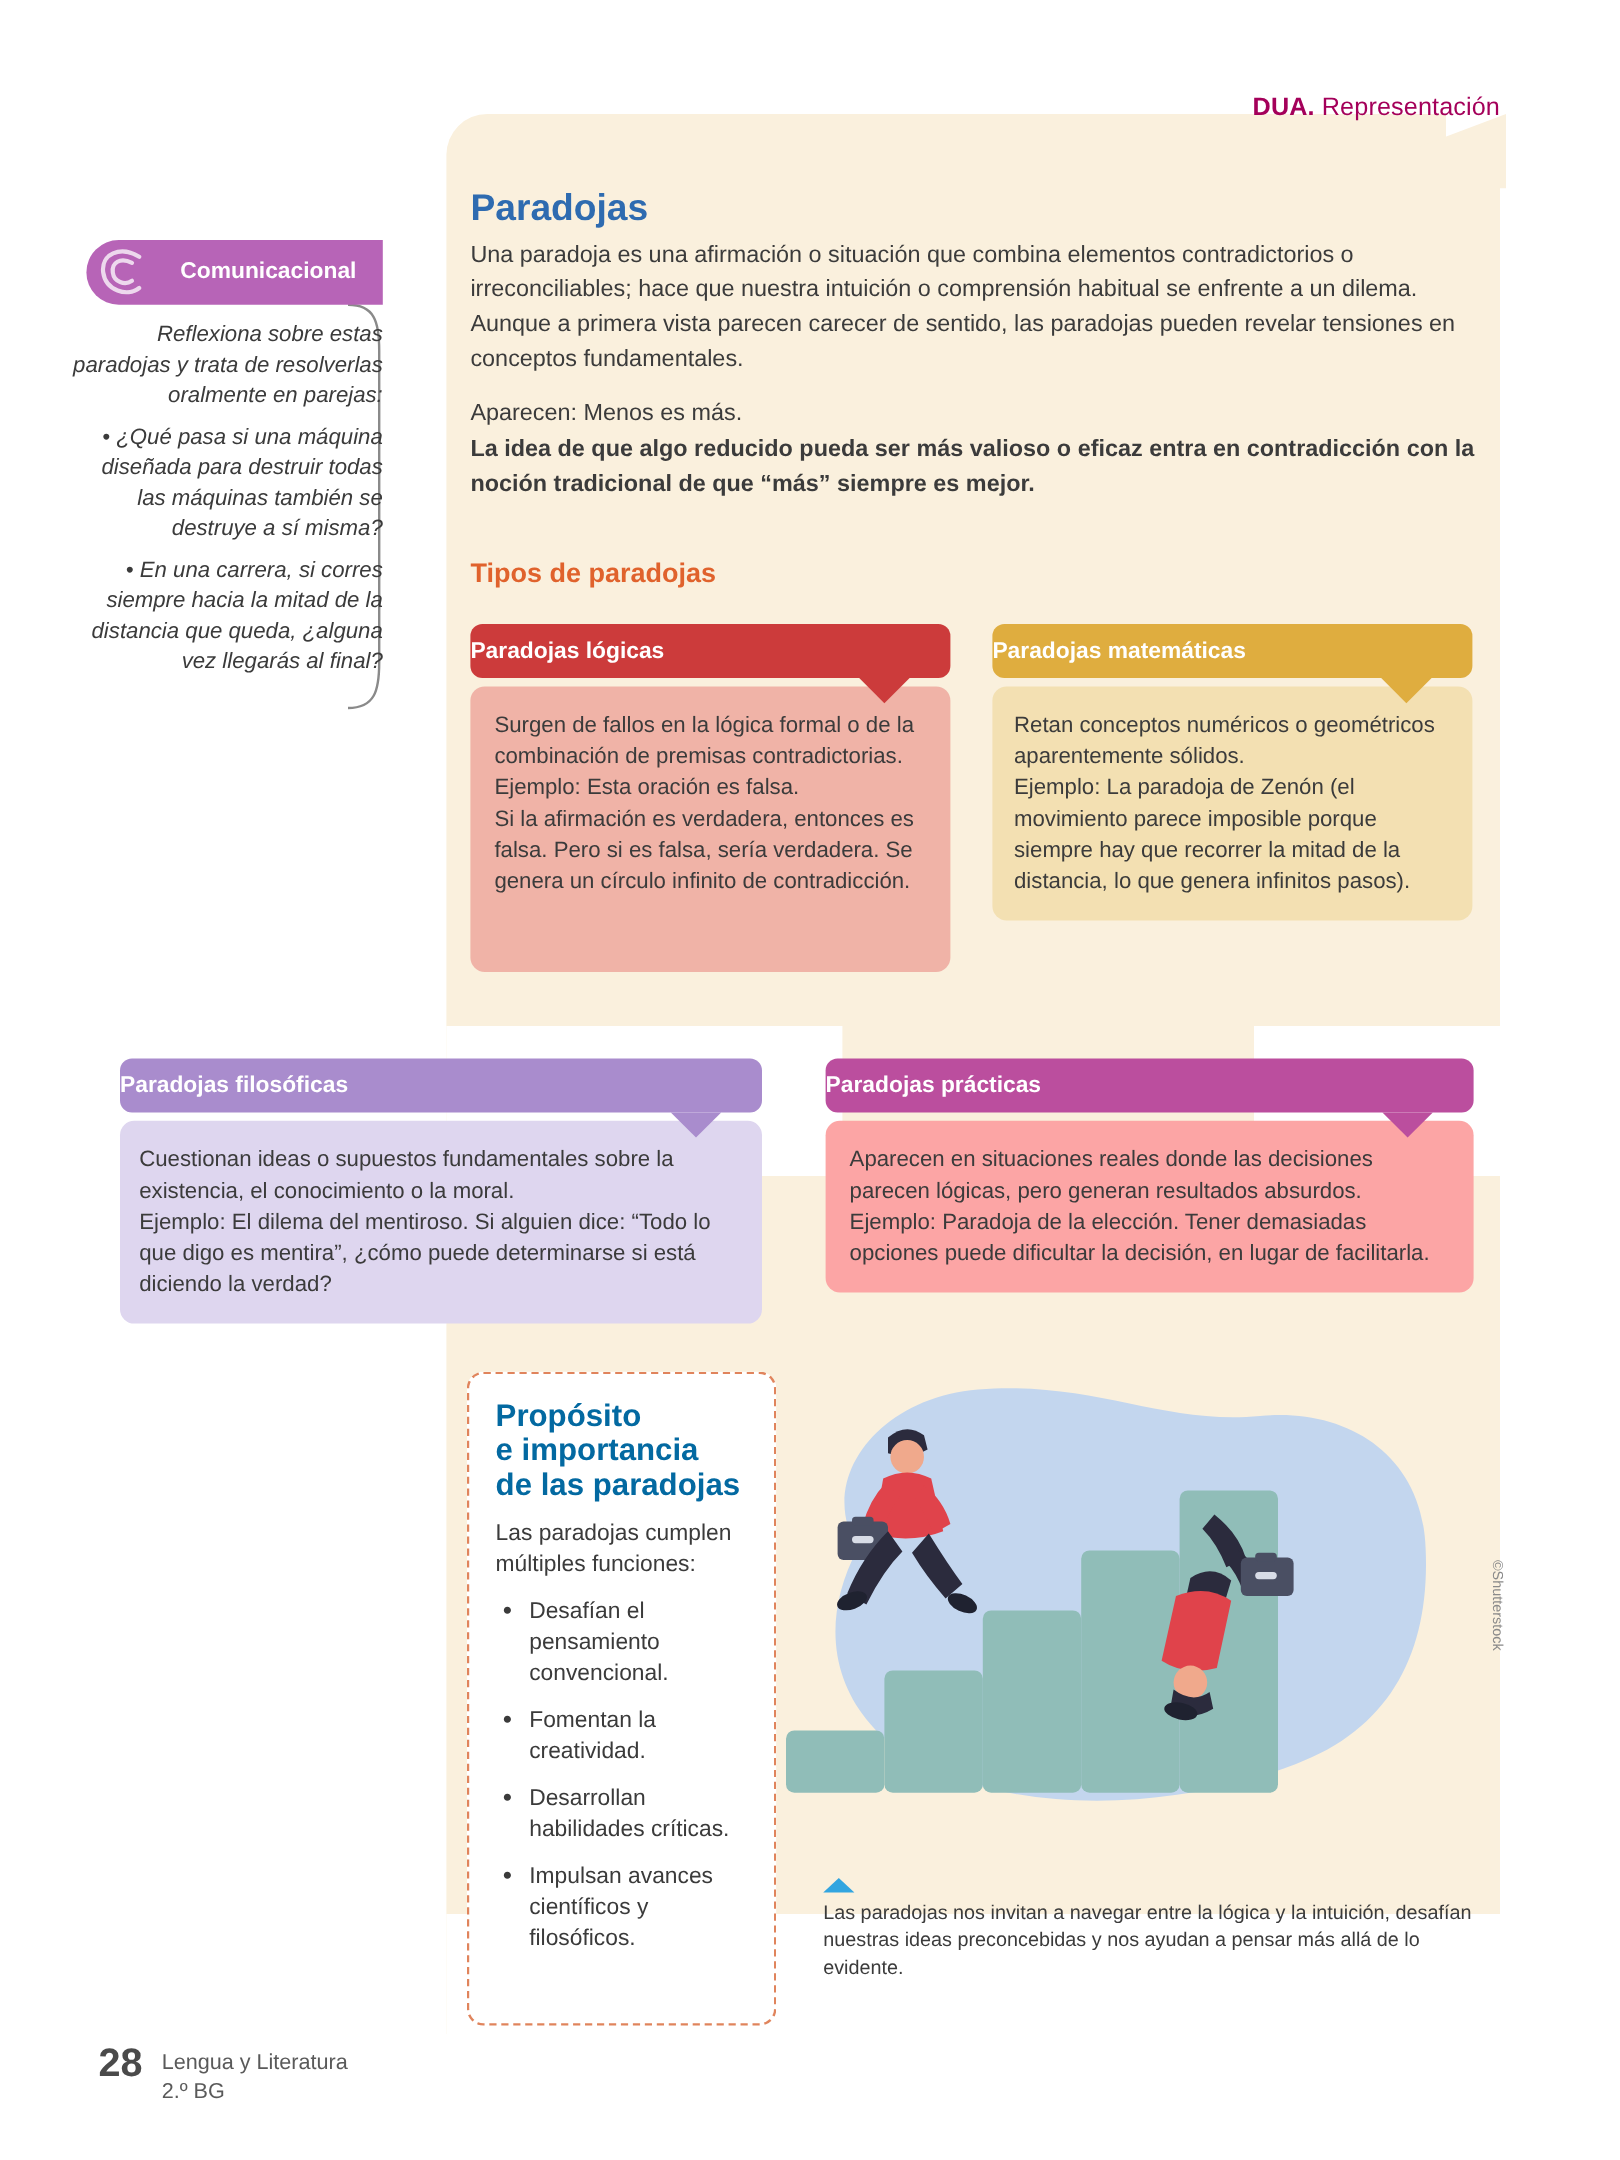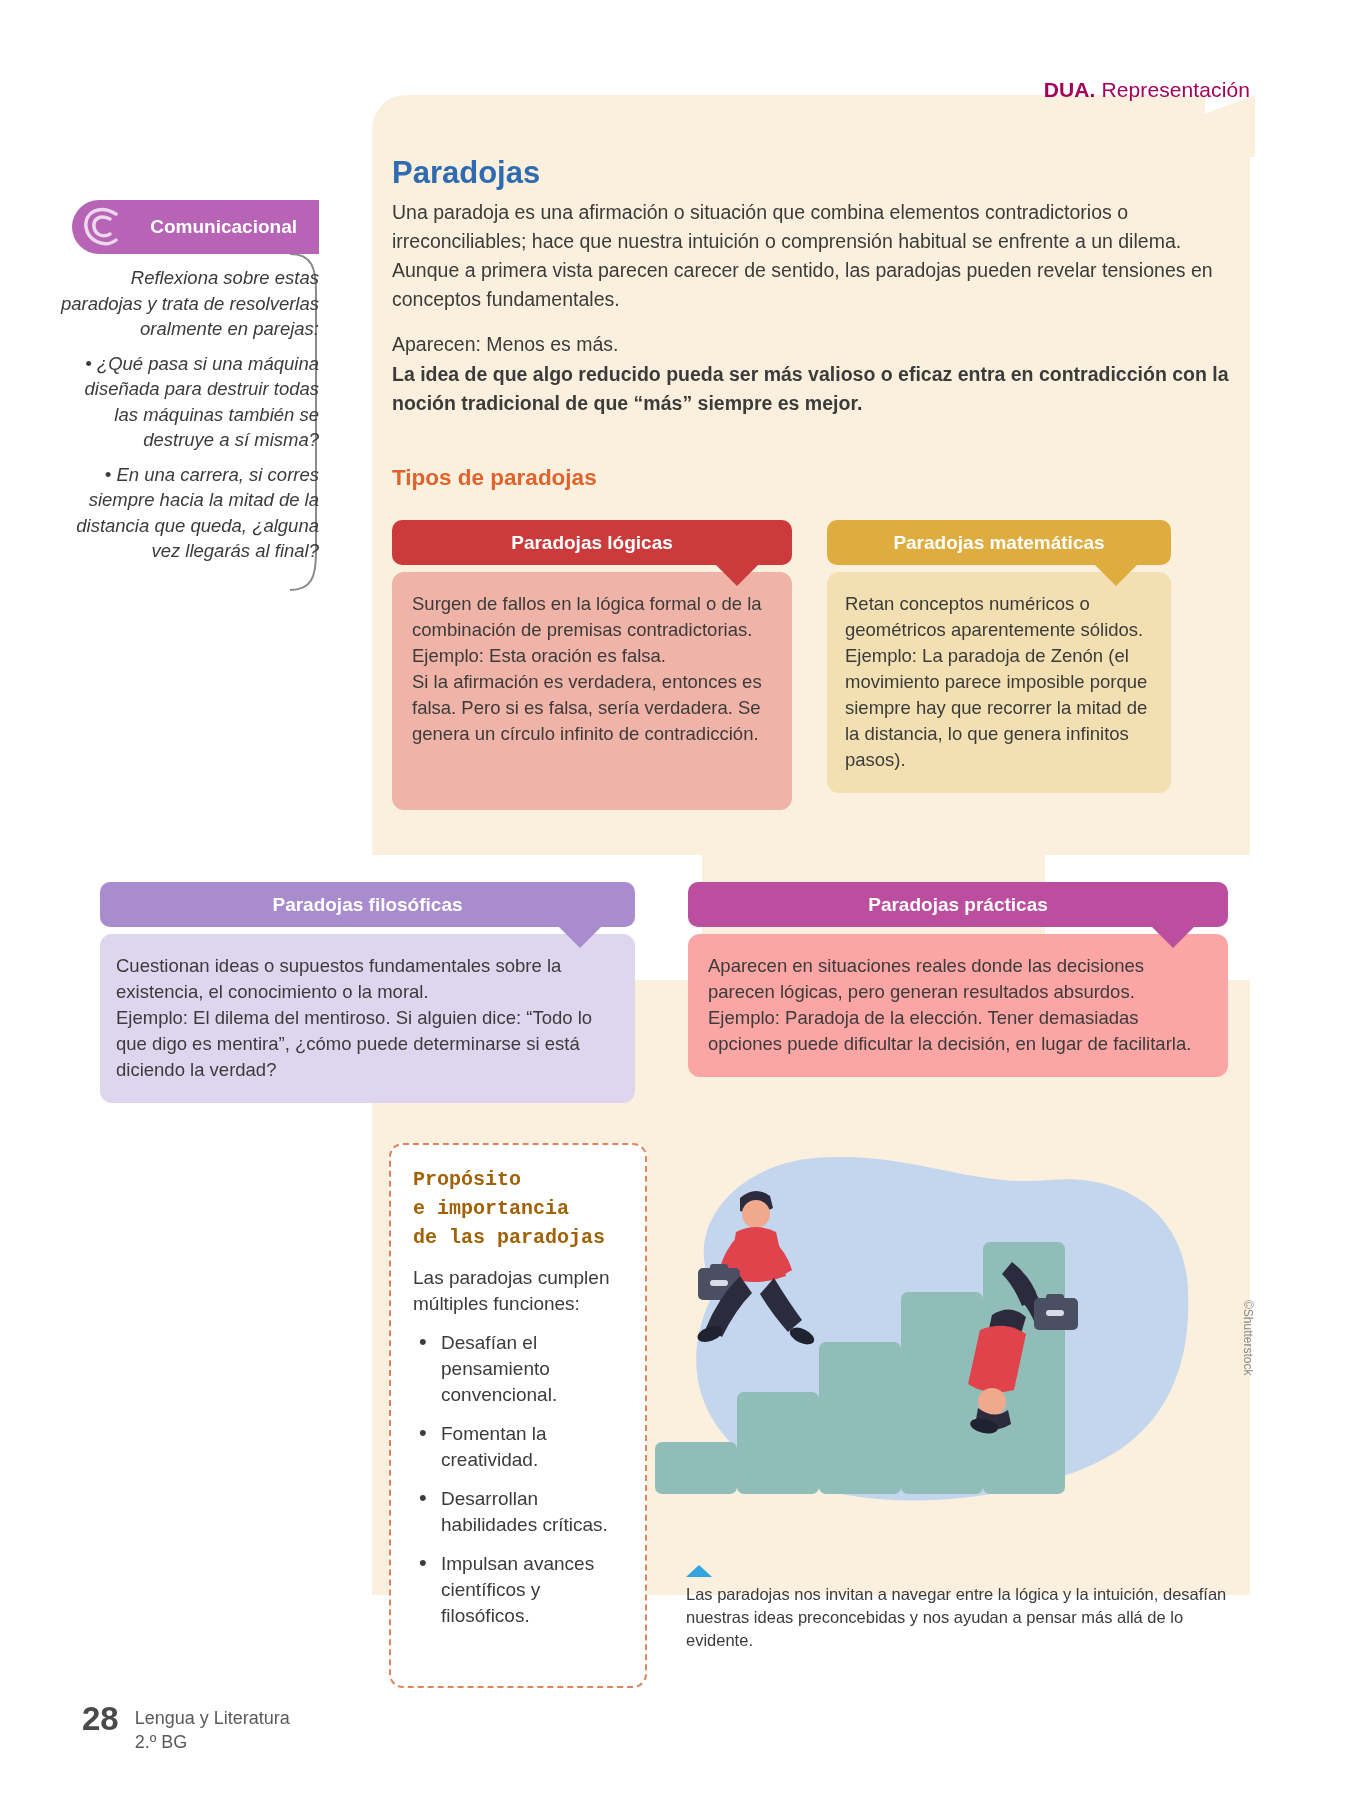--- a/index.html
+++ b/index.html
@@ -105,21 +105,21 @@
     width:40px; height:340px;
     z-index:4;
   }
 
   
   .card{ position:absolute; z-index:5; }
   .card-head{
     position:relative;
     border-radius:10px;
     height:45px;
-    display:flex; align-items:center; justify-content:center;
+    display:flex; align-items:center; justify-content:flex-start;
     color:#ffffff; font-weight:bold; font-size:19px;
   }
   .card-tail{
     position:absolute;
     right:34px; bottom:-21px;
     width:0; height:0;
     border-left:21px solid transparent;
     border-right:21px solid transparent;
   }
   .card-body{
@@ -129,21 +129,21 @@
     font-size:18.5px;
     line-height:26px;
     color:#3b3b3b;
   }
 
   #card-logicas{ left:392px; top:520px; width:400px; }
   #card-logicas .card-head{ background:#cc3b3b; }
   #card-logicas .card-tail{ border-top:21px solid #cc3b3b; }
   #card-logicas .card-body{ background:#f0b3a7; min-height:238px; }
 
-  #card-matematicas{ left:827px; top:520px; width:344px; }
+  #card-matematicas{ left:827px; top:520px; width:400px; }
   #card-matematicas .card-head{ background:#dfad3f; }
   #card-matematicas .card-tail{ border-top:21px solid #dfad3f; }
   #card-matematicas .card-body{ background:#f3e0b2; min-height:190px; }
 
   #card-filosoficas{ left:100px; top:882px; width:535px; }
   #card-filosoficas .card-head{ background:#a98ccd; }
   #card-filosoficas .card-tail{ border-top:21px solid #a98ccd; }
   #card-filosoficas .card-body{ background:#ded6ef; min-height:156px; }
 
   #card-practicas{ left:688px; top:882px; width:540px; }
@@ -156,23 +156,22 @@
     position:absolute;
     left:389px; top:1143px;
     width:258px; height:545px;
     border:2px dashed #e0845c;
     border-radius:14px;
     background:#ffffff;
     z-index:6;
     padding:20px 22px;
   }
   #proposito-title{
-    color:#a16207; font-weight:bold; font-size:20px; line-height:29px;
+    color:#0369a1; font-weight:bold; font-size:26px; line-height:29px;
     margin-bottom:13px;
-    font-family:Liberation Mono, monospace;
   }
   #proposito-intro{
     color:#3b3b3b; font-size:19px; line-height:26px; margin-bottom:13px;
   }
   #proposito-list{ list-style:none; }
   #proposito-list li{
     color:#3b3b3b; font-size:19px; line-height:26px;
     position:relative; padding-left:28px; margin-bottom:13px;
   }
   #proposito-list li:before{

